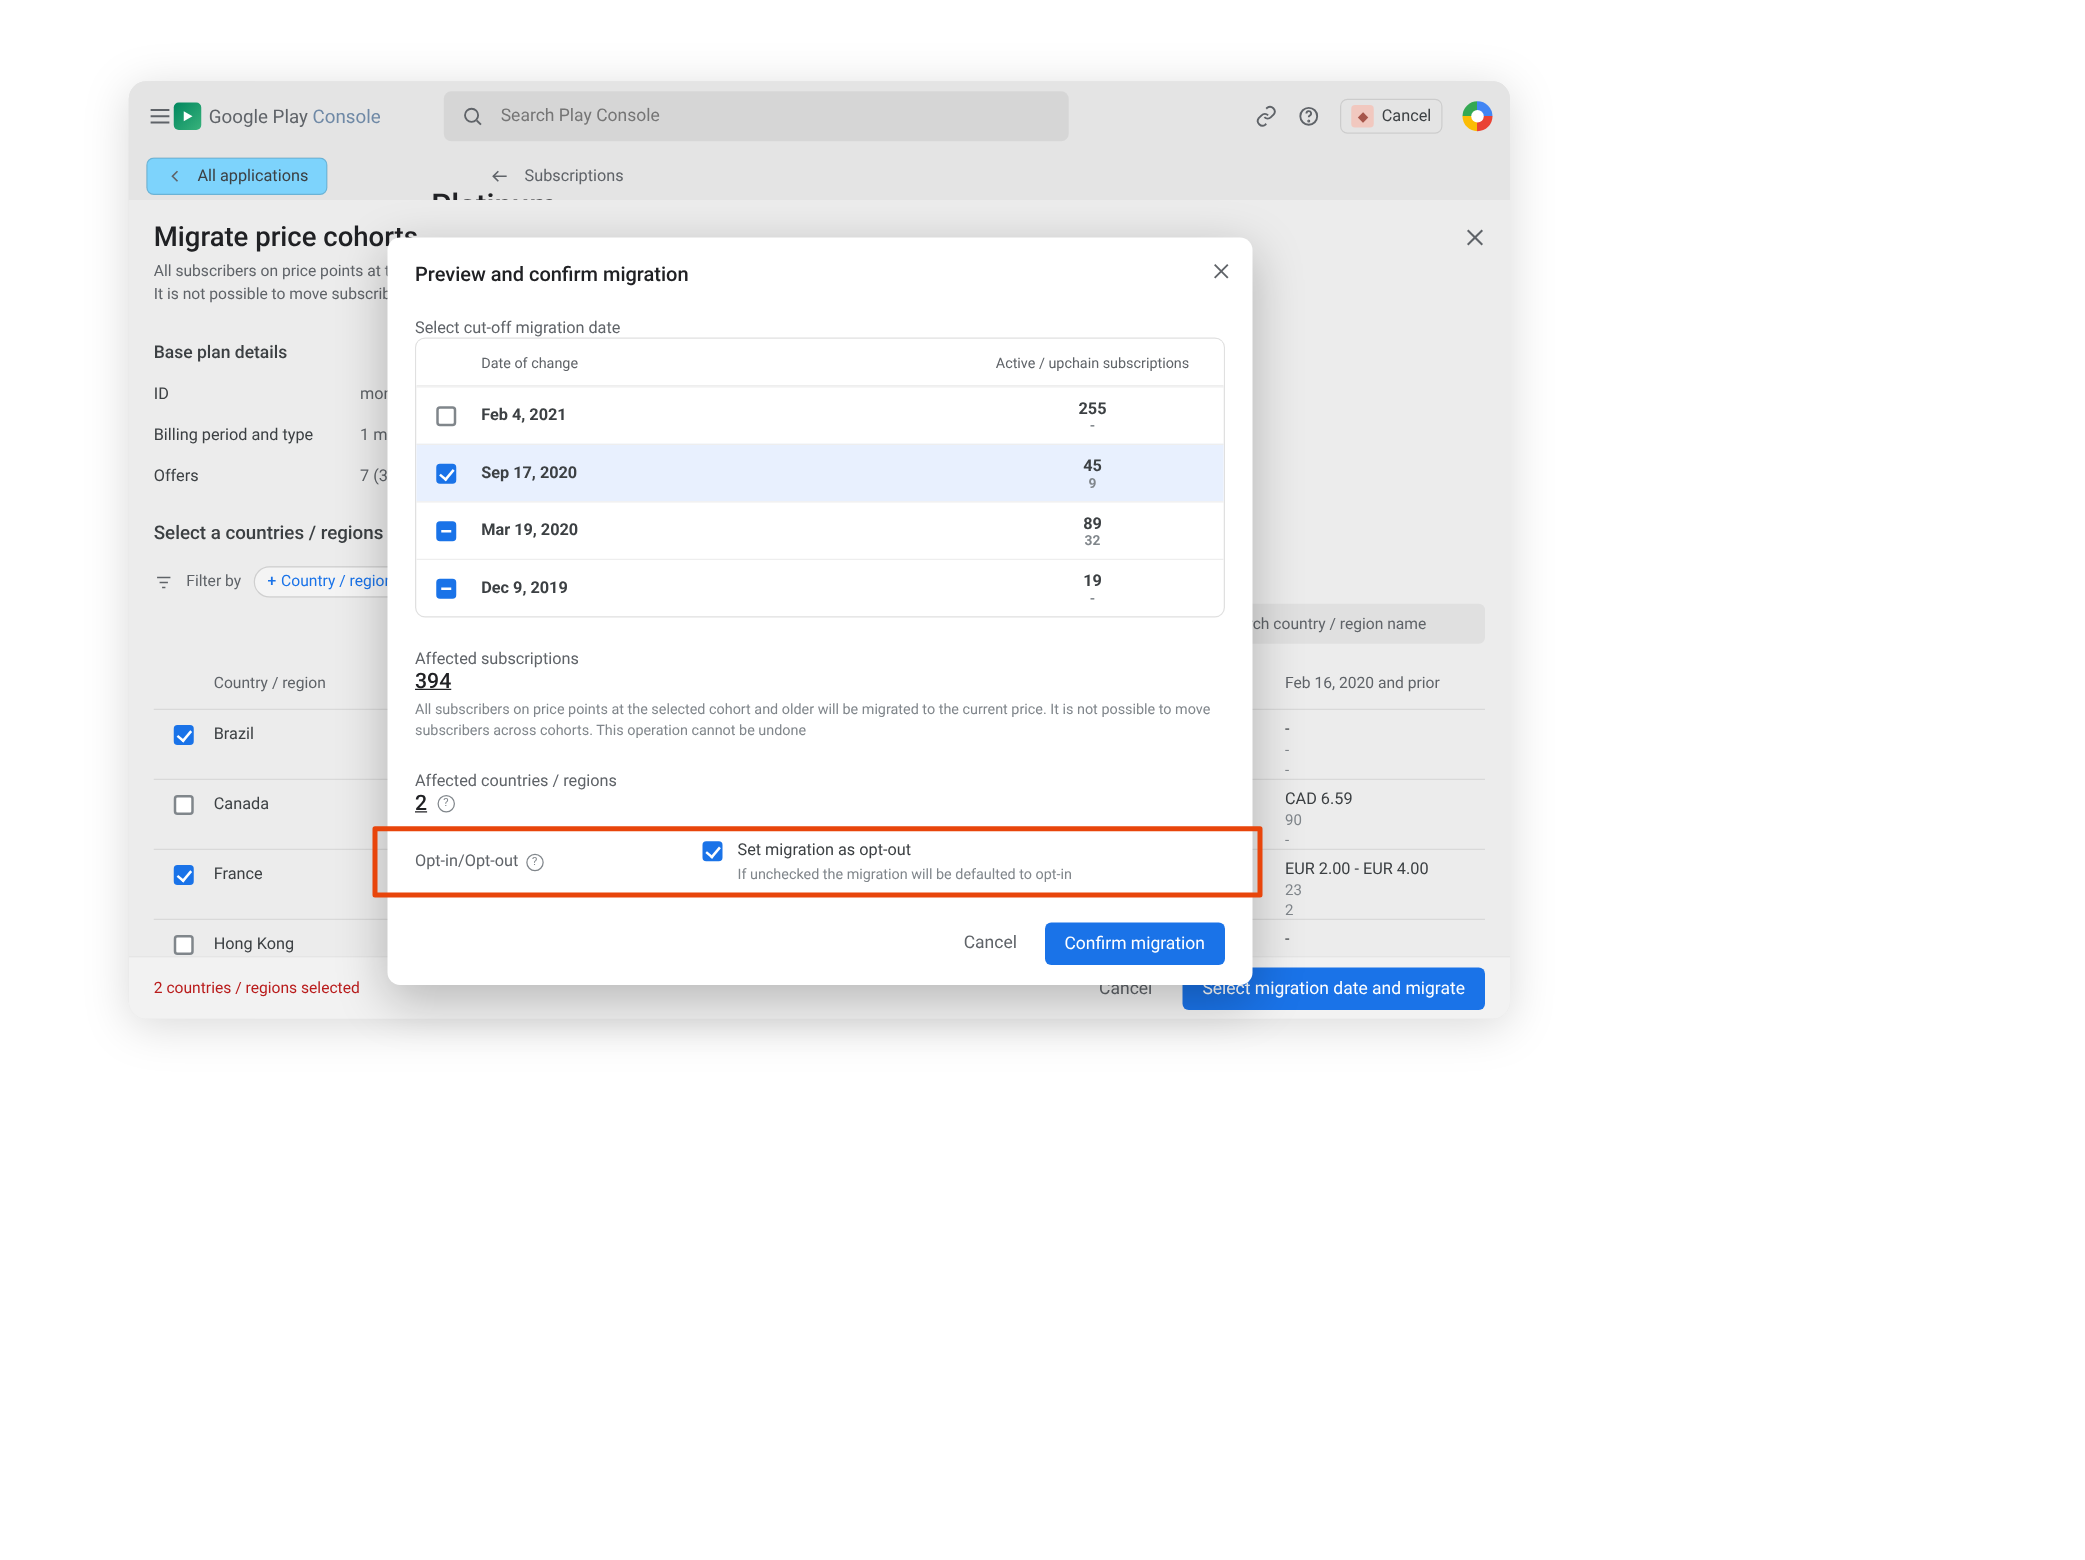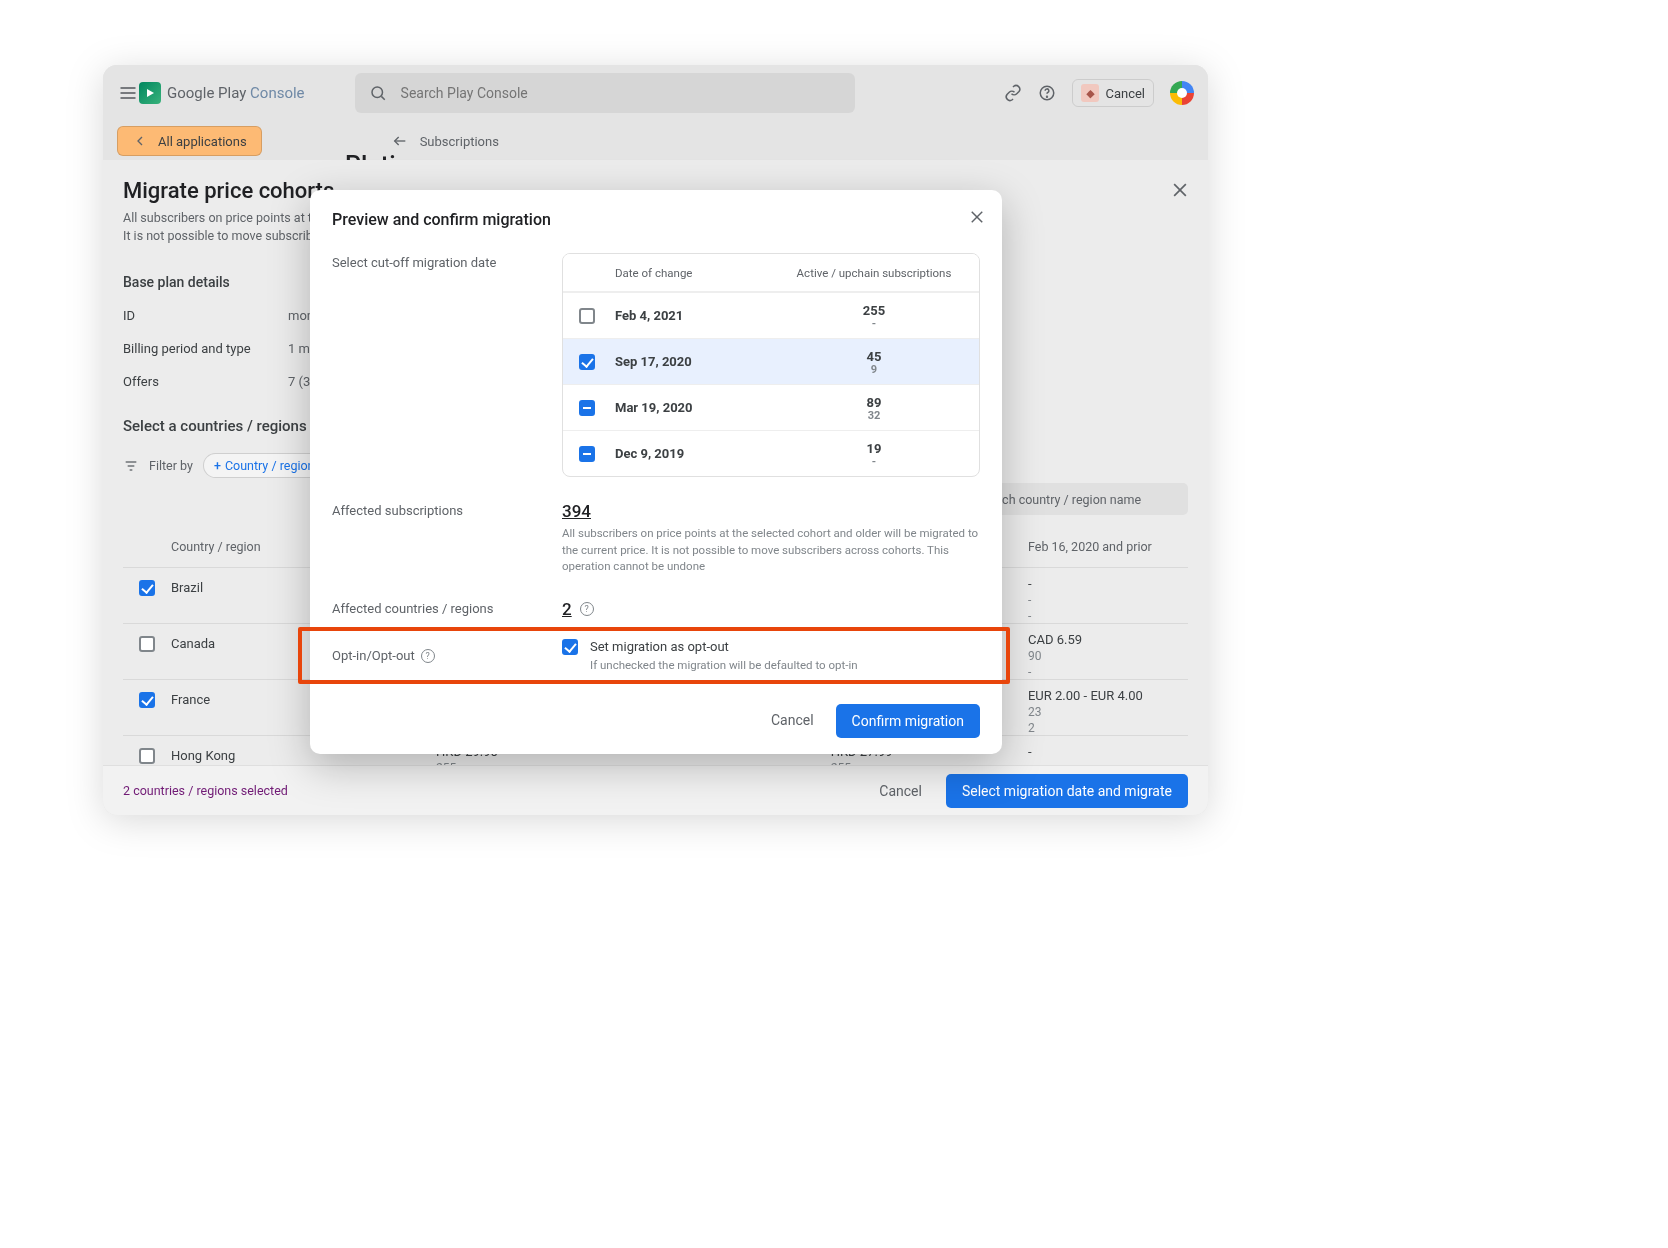--- a/index.html
+++ b/index.html
@@ -18,21 +18,21 @@
   .search-wrap input { border:0; background:transparent; outline:0; font-size:14px; color:#3c4043; flex:1;}
   .header-right { margin-left:auto; display:flex; align-items:center; gap: 16px; color:#5f6368;}
   .shrine-chip { display:flex; align-items:center; gap:6px; border:1px solid rgba(0,0,0,.1); border-radius:6px; padding:4px 8px; font-size:13px; color:#3c4043; background: #f2e9e7;}
   .shrine-chip.outer { background: transparent;}
   .shrine-ico { width:18px; height:18px; background:#f1c8bf; border-radius:3px; display:flex; align-items:center; justify-content:center; font-size:11px; color:#a7554a;}
   .g-avatar { width:24px; height:24px; border-radius:50%; background: conic-gradient(#4285F4 0 25%, #EA4335 25% 50%, #FBBC05 50% 75%, #34A853 75% 100%); display:flex; align-items:center; justify-content:center;}
   .g-avatar::after { content:""; width:10px; height:10px; background:#fff; border-radius:50%; }
 
   
   .row-sub { position:absolute; left:103px; top:121px; width:1105px; height:40px; background:#e4e4e4; display:flex; align-items:center; padding: 0 14px;}
-  .all-apps { border:1px solid rgba(0,0,0,.15); background: #fdba74; border-radius:6px; padding: 6px 14px; display:flex; align-items:center; gap:10px; font-size:13px; color:#3c4043;}
+  .all-apps { border:1px solid rgba(0,0,0,.15); background: #7dd3fc; border-radius:6px; padding: 6px 14px; display:flex; align-items:center; gap:10px; font-size:13px; color:#3c4043;}
   .subs-back { margin-left: 130px; display:flex; align-items:center; gap:12px; font-size:13px; color:#5f6368;}
   .platinum { position:absolute; left:345px; top:151px; font-size:25px; font-weight:500; color:#202124; }
 
   
   .overlay1 { position:absolute; left:103px; top:160px; width:1105px; height:655px; background:#ececec; border-bottom-left-radius:14px; border-bottom-right-radius:14px; padding: 18px 20px 0 20px; }
   .ov1-title { font-size:22px; color:#202124; font-weight:500; }
   .ov1-sub { font-size:12.5px; color:#5f6368; margin-top:6px; max-width:550px; line-height:1.4;}
   .ov1-close { position:absolute; right:18px; top:20px; color:#5f6368; cursor:pointer;}
 
   .bp-details { margin-top:30px; font-size:14px; font-weight:500; color:#3c4043;}
@@ -61,30 +61,30 @@
   .ct-row .c-date { width:160px; display:flex; flex-direction:column; gap:2px;}
   .ct-row .c-date .sub { font-size:12px; color:#80868b;}
   .cbx { width:16px; height:16px; border:2px solid #80868b; border-radius:3px; cursor:pointer; background:#fff; position:relative;}
   .cbx.checked { background:#1a73e8; border-color:#1a73e8; }
   .cbx.checked::after { content:""; position:absolute; left:3px; top:0px; width:5px; height:9px; border:solid #fff; border-width:0 2px 2px 0; transform:rotate(40deg);}
   .cbx.indet { background:#1a73e8; border-color:#1a73e8;}
   .cbx.indet::after { content:""; position:absolute; left:2px; top:5px; width:8px; height:2px; background:#fff;}
 
   
   .ov1-footer { position:absolute; left:0; right:0; bottom:0; height:50px; background:#f2f2f2; border-top:1px solid rgba(0,0,0,.08); display:flex; align-items:center; padding:0 20px; border-bottom-left-radius:14px; border-bottom-right-radius:14px;}
-  .ov1-footer .sel-lbl { font-size:12.5px; color:#701a75;}
+  .ov1-footer .sel-lbl { font-size:12.5px; color:#b91c1c;}
   .ov1-footer .spacer { flex:1;}
   .btn-text { color:#5f6368; font-size:14px; padding:8px 14px; cursor:pointer;}
   .btn-primary { background:#1a73e8; color:#fff; font-size:14px; padding:9px 16px; border-radius:5px; cursor:pointer; margin-left:10px;}
 
   
   .modal { position:absolute; left:310px; top:190px; width:692px; background:#fff; border-radius:10px; box-shadow: 0 12px 40px rgba(0,0,0,.25); padding: 20px 22px 16px 22px; z-index:50;}
   .modal-title { font-size:16px; color:#202124; font-weight:500;}
   .modal-close { position:absolute; right:16px; top:18px; color:#5f6368; cursor:pointer;}
-  .m-row { display:flex; margin-top:24px; font-size:13px; color:#3c4043; }
+  .m-row { display:flex; margin-top:24px; font-size:13px; color:#3c4043;flex-direction:column; }
   .m-row .mk { width:230px; color:#5f6368; padding-top:2px;}
   .m-row .mv { flex:1;}
 
   
   .dt-table { border:1px solid #e0e0e0; border-radius:8px; overflow:hidden;}
   .dt-head { display:flex; background:#fff; height:38px; align-items:center; font-size:11.5px; color:#5f6368; border-bottom:1px solid #eee;}
   .dt-head .d1 { width:48px;}
   .dt-head .d2 { flex:1; padding-left: 4px;}
   .dt-head .d3 { width:210px; text-align:center;}
   .dt-row { display:flex; align-items:center; min-height:46px; border-top:1px solid #eee; font-size:13px; color:#3c4043;font-weight:bold;}

